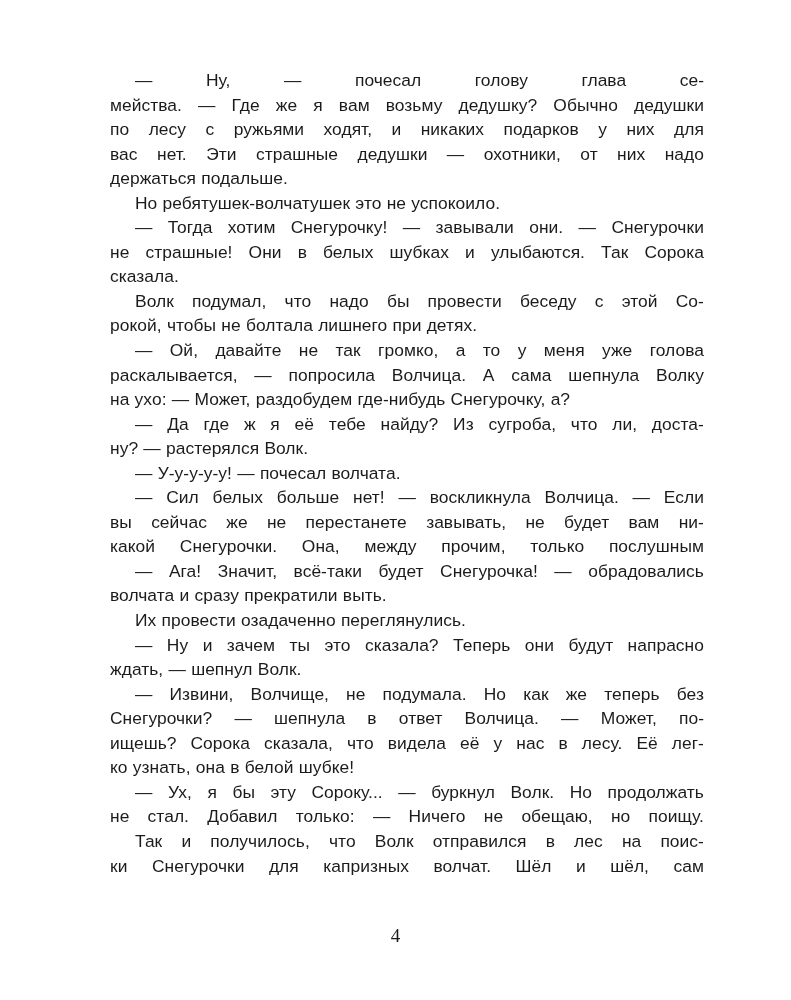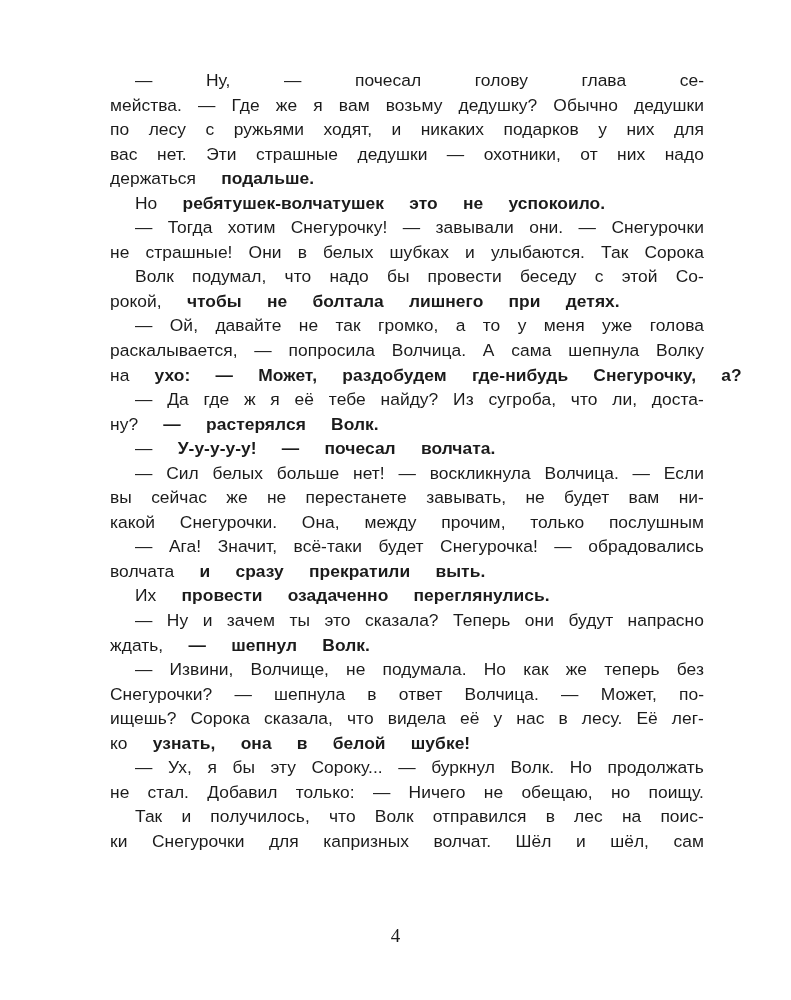--- a/index.html
+++ b/index.html
@@ -47,25 +47,23 @@
     box-sizing: border-box;
   }
 
   
   .line.justify {
     justify-content: space-between;
   }
   
   .line.last {
     justify-content: flex-start;
-    gap: 20px;
   }
   .line.last .w + .w {
     margin-left: 0.30em;
-    font-weight: bold;
   }
 
   
   .line.indent {
     padding-left: 25px;
   }
 
   .w {
     display: inline-block;
     white-space: pre;
@@ -94,20 +92,21 @@
         <div class="line justify"><span class="w">по</span><span class="w">лесу</span><span class="w">с</span><span class="w">ружьями</span><span class="w">ходят,</span><span class="w">и</span><span class="w">никаких</span><span class="w">подарков</span><span class="w">у</span><span class="w">них</span><span class="w">для</span></div>
         <div class="line justify"><span class="w">вас</span><span class="w">нет.</span><span class="w">Эти</span><span class="w">страшные</span><span class="w">дедушки</span><span class="w">—</span><span class="w">охотники,</span><span class="w">от</span><span class="w">них</span><span class="w">надо</span></div>
         <div class="line last"><span class="w">держаться</span><span class="w">подальше.</span></div>
       </div>
       <div class="para">
         <div class="line last indent"><span class="w">Но</span><span class="w">ребятушек-волчатушек</span><span class="w">это</span><span class="w">не</span><span class="w">успокоило.</span></div>
       </div>
       <div class="para">
         <div class="line justify indent"><span class="w">—</span><span class="w">Тогда</span><span class="w">хотим</span><span class="w">Снегурочку!</span><span class="w">—</span><span class="w">завывали</span><span class="w">они.</span><span class="w">—</span><span class="w">Снегурочки</span></div>
         <div class="line justify"><span class="w">не</span><span class="w">страшные!</span><span class="w">Они</span><span class="w">в</span><span class="w">белых</span><span class="w">шубках</span><span class="w">и</span><span class="w">улыбаются.</span><span class="w">Так</span><span class="w">Сорока</span></div>
+        <div class="line last"><span class="w">сказала.</span></div>
       </div>
       <div class="para">
         <div class="line justify indent"><span class="w">Волк</span><span class="w">подумал,</span><span class="w">что</span><span class="w">надо</span><span class="w">бы</span><span class="w">провести</span><span class="w">беседу</span><span class="w">с</span><span class="w">этой</span><span class="w">Со-</span></div>
         <div class="line last"><span class="w">рокой,</span><span class="w">чтобы</span><span class="w">не</span><span class="w">болтала</span><span class="w">лишнего</span><span class="w">при</span><span class="w">детях.</span></div>
       </div>
       <div class="para">
         <div class="line justify indent"><span class="w">—</span><span class="w">Ой,</span><span class="w">давайте</span><span class="w">не</span><span class="w">так</span><span class="w">громко,</span><span class="w">а</span><span class="w">то</span><span class="w">у</span><span class="w">меня</span><span class="w">уже</span><span class="w">голова</span></div>
         <div class="line justify"><span class="w">раскалывается,</span><span class="w">—</span><span class="w">попросила</span><span class="w">Волчица.</span><span class="w">А</span><span class="w">сама</span><span class="w">шепнула</span><span class="w">Волку</span></div>
         <div class="line last"><span class="w">на</span><span class="w">ухо:</span><span class="w">—</span><span class="w">Может,</span><span class="w">раздобудем</span><span class="w">где-нибудь</span><span class="w">Снегурочку,</span><span class="w">а?</span></div>
       </div>

